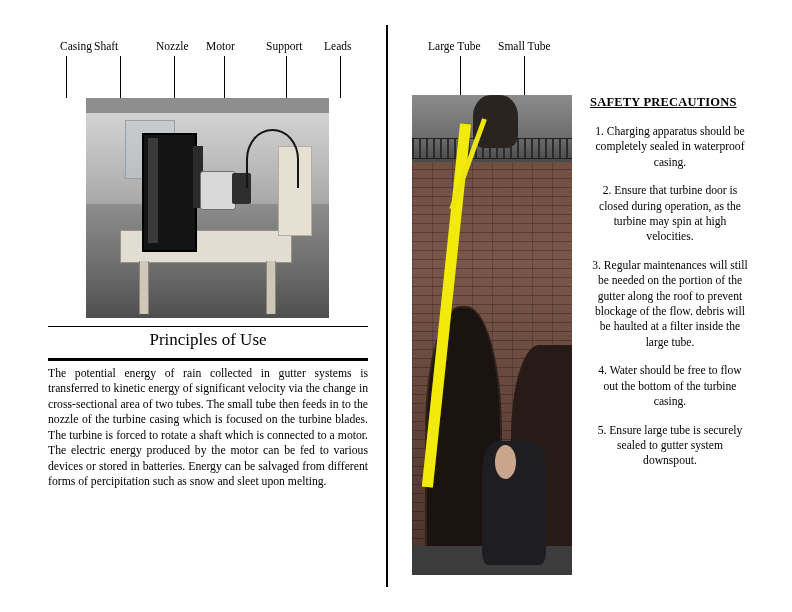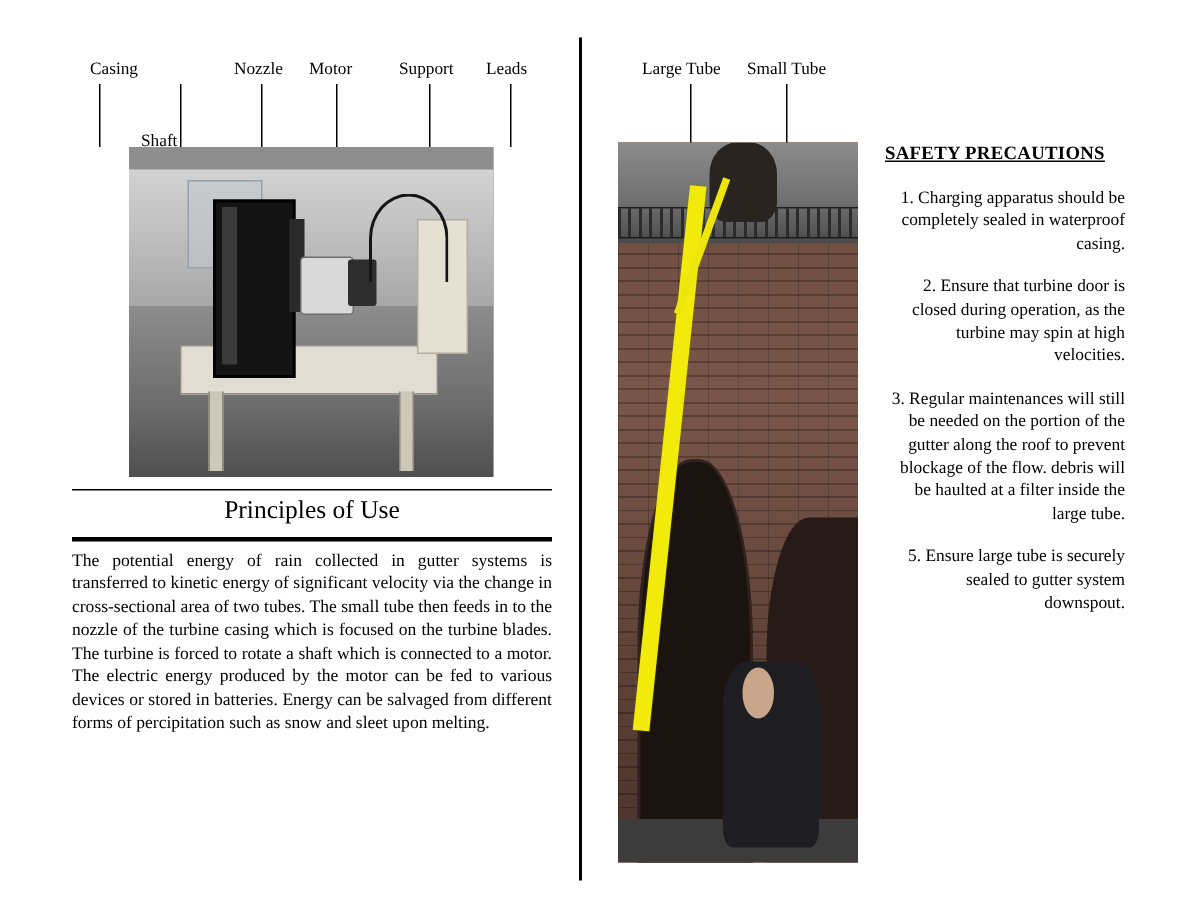--- a/index.html
+++ b/index.html
@@ -232,39 +232,39 @@
     font-size: 12.5px;
     font-weight: bold;
     text-decoration: underline;
     letter-spacing: .2px;
     margin-bottom: 14px;
   }
   .safety-item {
     font-size: 11.6px;
     line-height: 1.33;
     margin-bottom: 13px;
-    text-align: right;
+    text-align: center;
   }
 </style>
 </head>
 <body>
 
 <div class="page">
 
   <div class="divider"></div>
 
   <div class="left-panel">
 
     <div class="callout-row">
       <div class="callout" style="left:12px;">
         <span class="lbl">Casing</span>
       </div>
       <div class="leader" style="left:18px; height:42px;"></div>
 
-      <div class="callout" style="left:46px;margin-top:48px;">
+      <div class="callout" style="left:46px;">
         <span class="lbl">Shaft</span>
       </div>
       <div class="leader" style="left:72px; height:42px;"></div>
 
       <div class="callout" style="left:108px;text-align:center;">
         <span class="lbl">Nozzle</span>
       </div>
       <div class="leader" style="left:126px; height:42px;"></div>
 
       <div class="callout" style="left:158px;">
@@ -332,17 +332,18 @@
       <div class="p2-ground"></div>
       <div class="p2-person"></div>
       <div class="p2-face"></div>
     </div>
 
     <div class="safety">
       <div class="safety-title">SAFETY PRECAUTIONS</div>
       <div class="safety-item">1. Charging apparatus should be completely sealed in waterproof casing.</div>
       <div class="safety-item">2. Ensure that turbine door is closed during operation, as the turbine may spin at high velocities.</div>
       <div class="safety-item">3. Regular maintenances will still be needed on the portion of the gutter along the roof to prevent blockage of the flow. debris will be haulted at a filter inside the large tube.</div>
+      <div class="safety-item">4. Water should be free to flow out the bottom of the turbine casing.</div>
       <div class="safety-item">5. Ensure large tube is securely sealed to gutter system downspout.</div>
     </div>
   </div>
 
 </div>
 
 </body></html>

